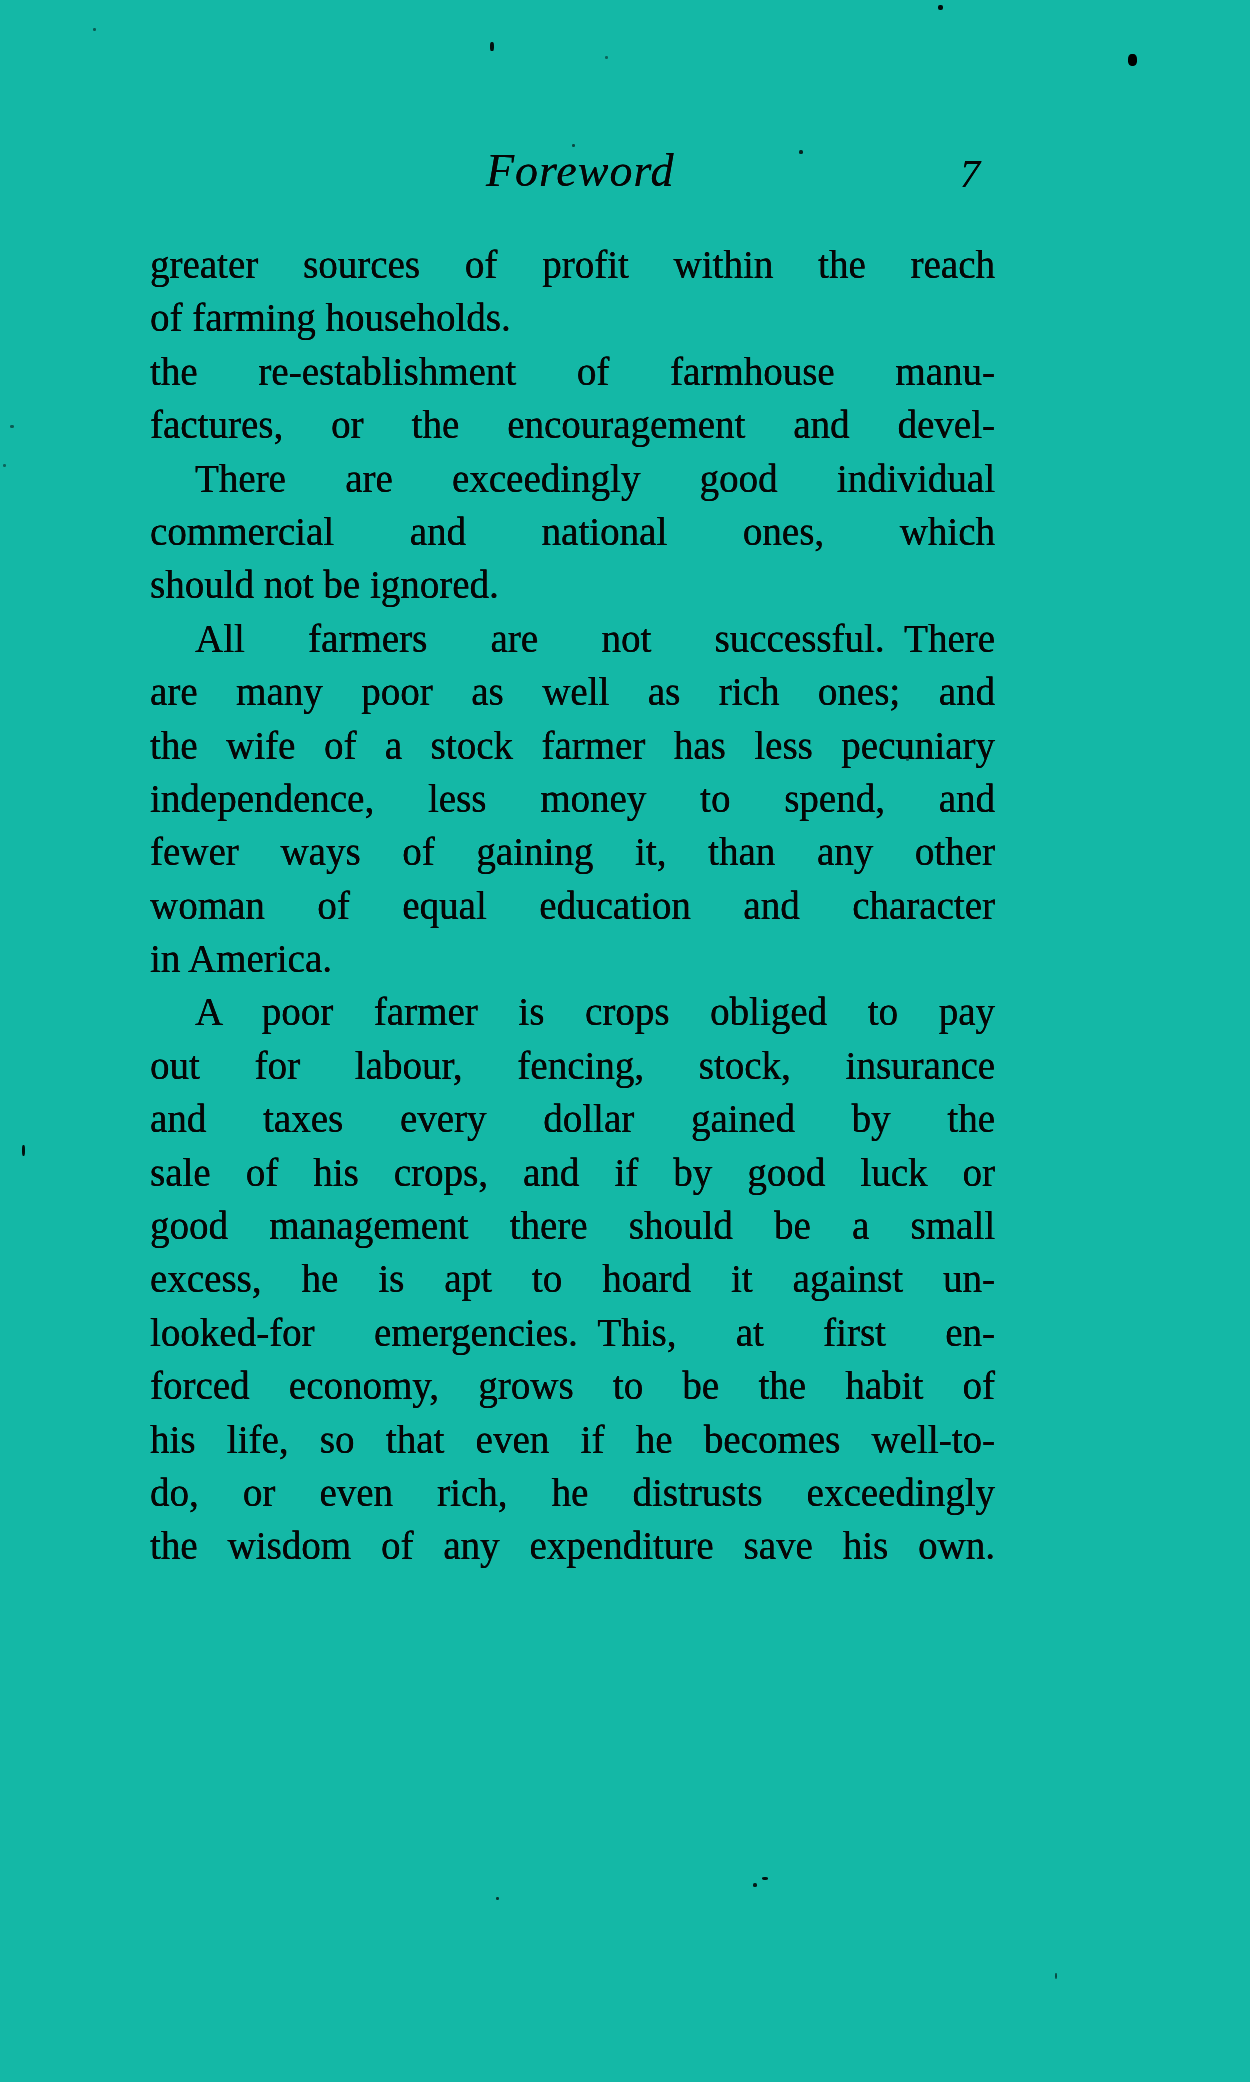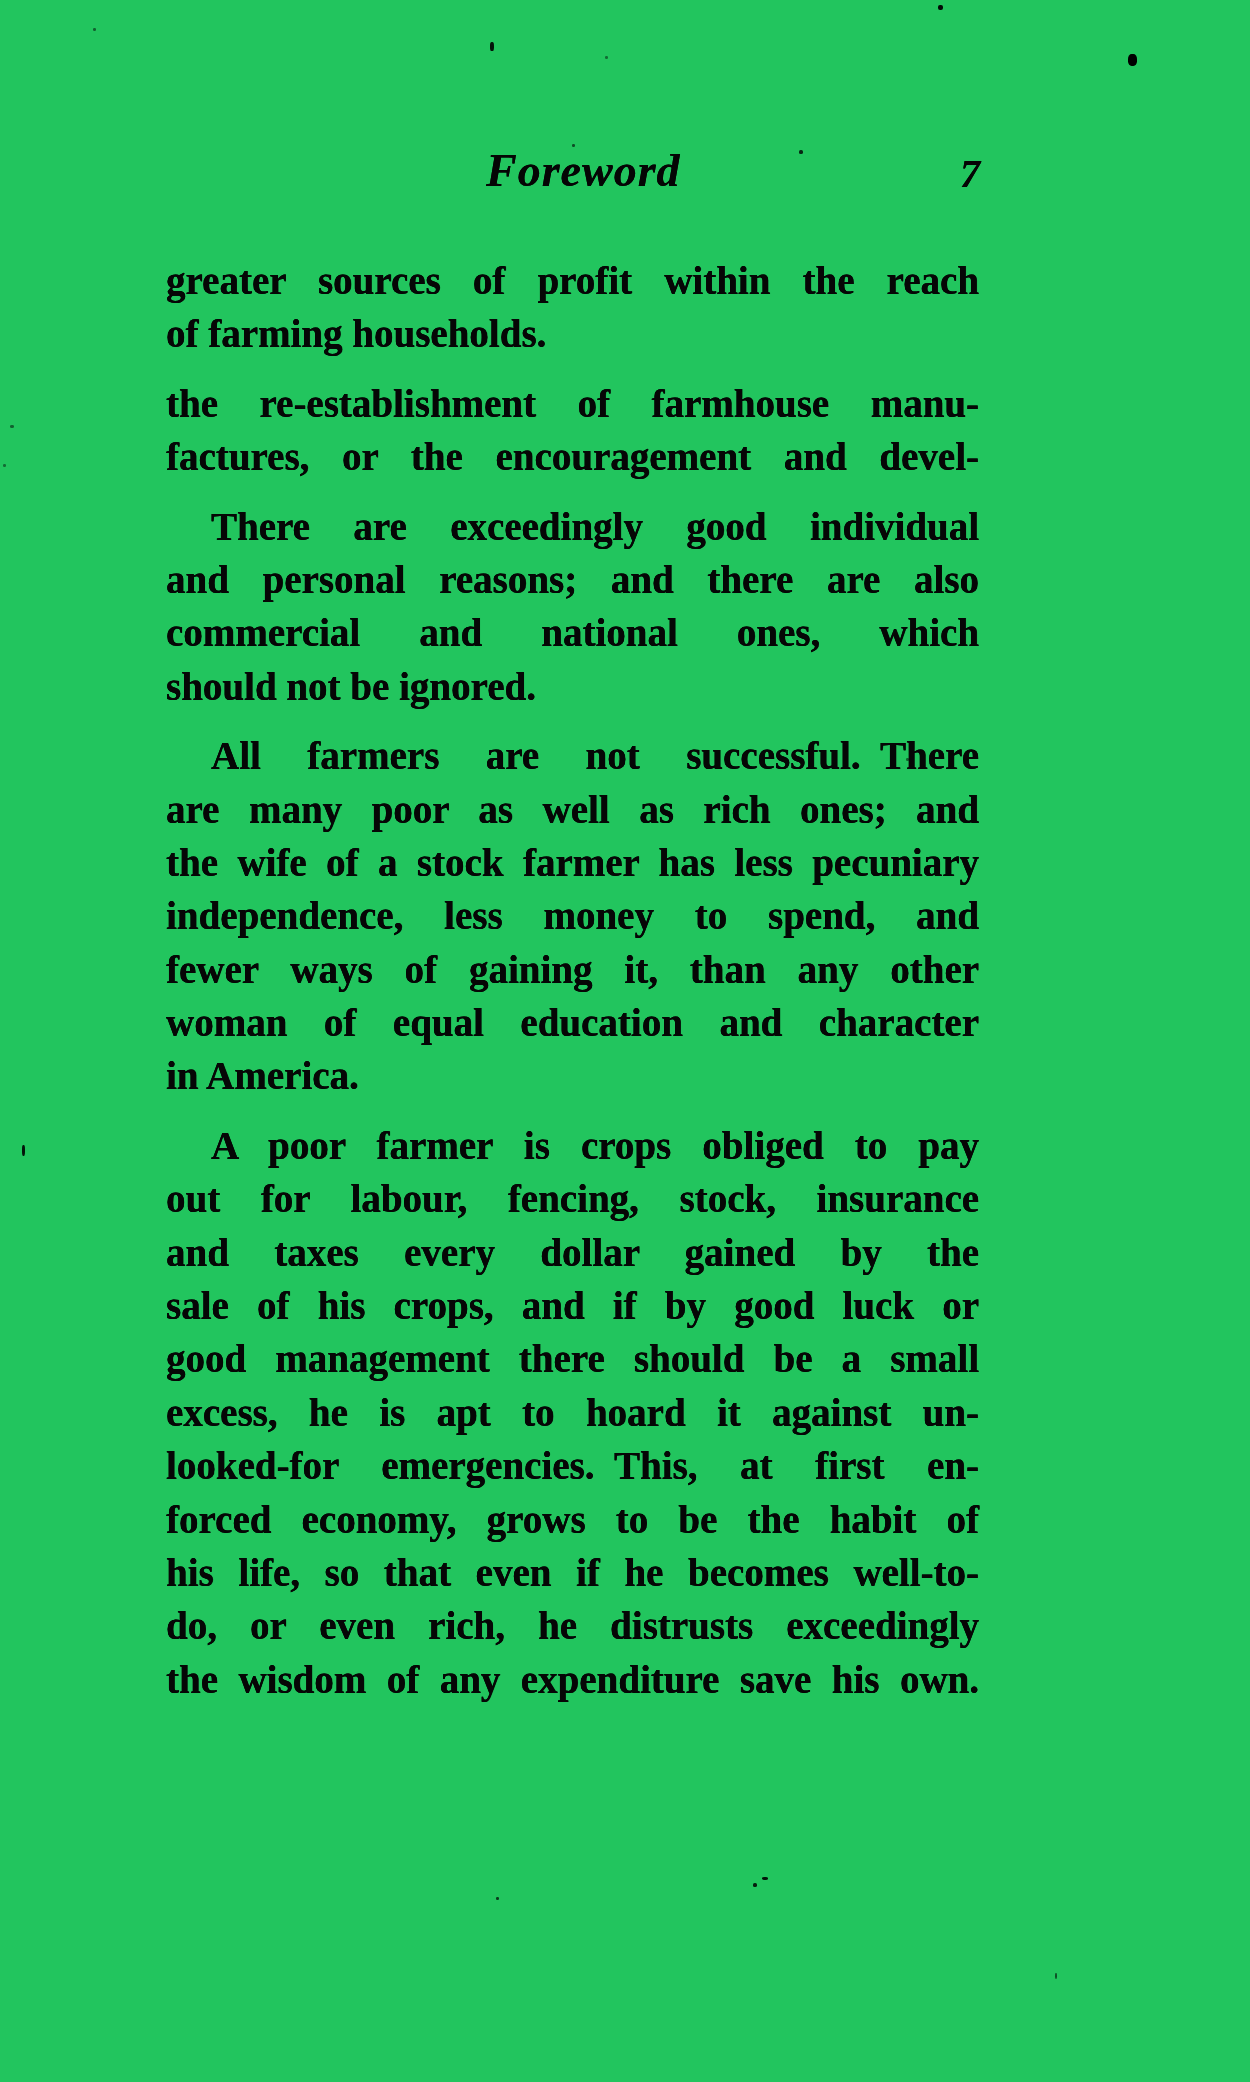--- a/index.html
+++ b/index.html
@@ -1,25 +1,24 @@
 <!DOCTYPE html>
 <html><head>
 <meta charset="utf-8">
 <style>
   html, body { margin: 0; padding: 0; background: #e8e8e8; }
   .page {
     position: relative;
     width: 1250px;
     height: 2082px;
-    background: #22c55e;
+    background: #14b8a6;
     margin: 0 auto;
     overflow: hidden;
     font-family: "Liberation Serif", serif;
     color: #000;
-    font-weight: bold;
   }
   .running-head {
     position: absolute;
     left: 486px;
     top: 144px;
     font-size: 46px;
     font-style: italic;
     letter-spacing: 1px;
     color: #050505;
     text-shadow: 0 0 0.6px #000;
@@ -37,21 +36,21 @@
   .body-text {
     position: absolute;
     left: 150px;
     top: 238px;
     width: 845px;
     font-size: 39px;
     line-height: 53.4px;
     color: #060606;
     text-shadow: 0 0 0.55px #000, 0.35px 0.2px 0 rgba(0,0,0,0.55);
   }
-  .paragraph { margin: 16px; padding: 0; }
+  .paragraph { margin: 0; padding: 0; }
   .para-line {
     height: 53.4px;
     text-align: justify;
     text-align-last: justify;
     white-space: normal;
     overflow: visible;
   }
   .para-line.final { text-align-last: left; }
   .para-line.indent { padding-left: 45px; }
   .speck {
@@ -71,21 +70,20 @@
       <div class="paragraph">
         <div class="para-line">greater sources of profit within the reach</div>
         <div class="para-line final">of farming households.</div>
       </div>
       <div class="paragraph">
         <div class="para-line">the re-establishment of farmhouse manu-</div>
         <div class="para-line">factures, or the encouragement and devel-</div>
       </div>
       <div class="paragraph">
         <div class="para-line indent">There are exceedingly good individual</div>
-        <div class="para-line">and personal reasons; and there are also</div>
         <div class="para-line">commercial and national ones, which</div>
         <div class="para-line final">should not be ignored.</div>
       </div>
       <div class="paragraph">
         <div class="para-line indent">All farmers are not successful. There</div>
         <div class="para-line">are many poor as well as rich ones; and</div>
         <div class="para-line">the wife of a stock farmer has less pecuniary</div>
         <div class="para-line">independence, less money to spend, and</div>
         <div class="para-line">fewer ways of gaining it, than any other</div>
         <div class="para-line">woman of equal education and character</div>

